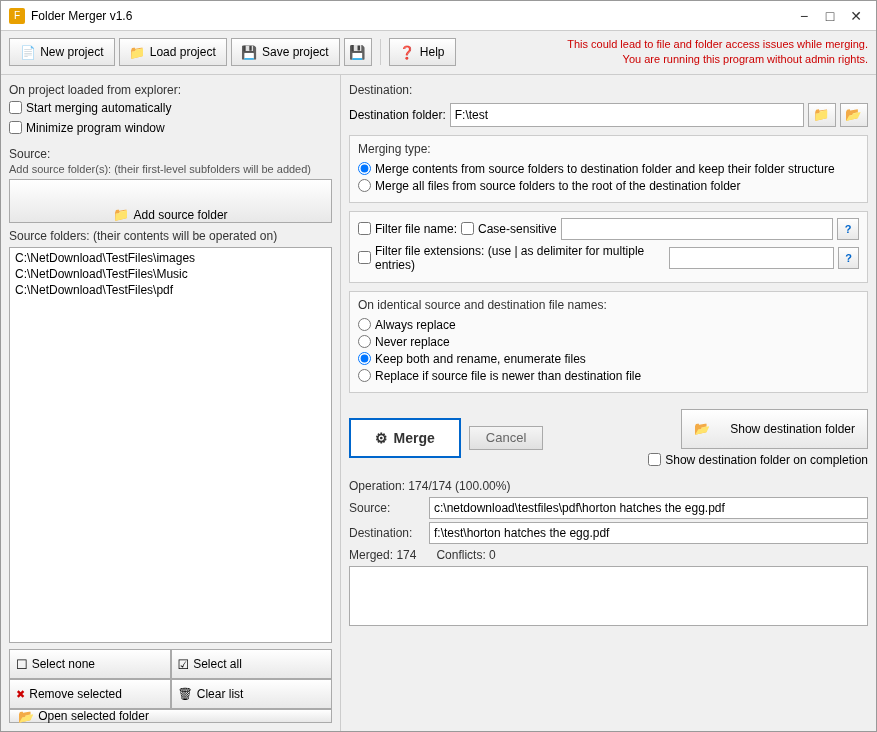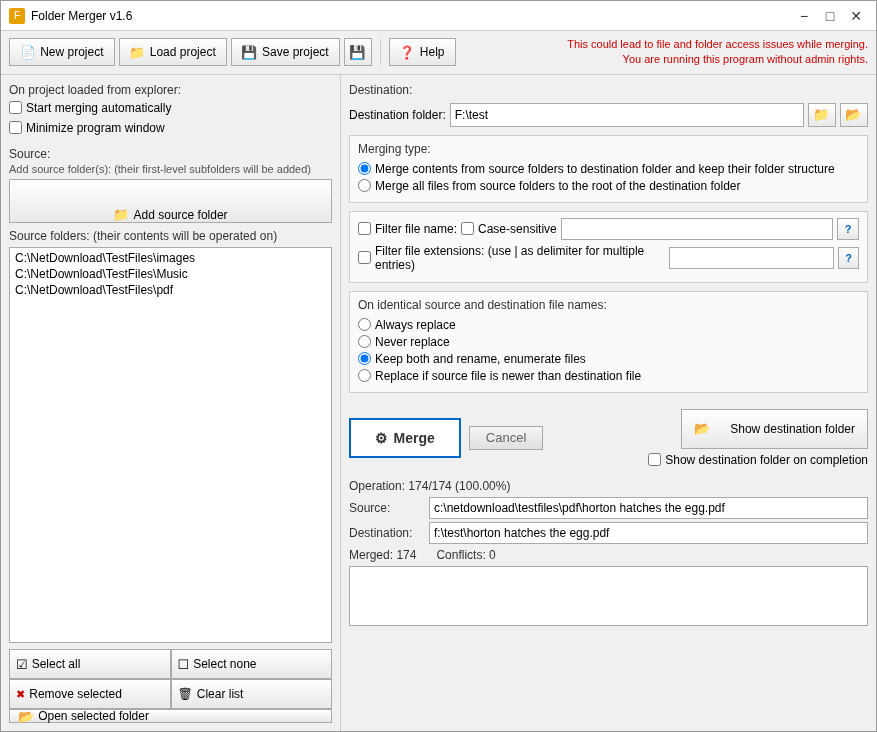--- a/index.html
+++ b/index.html
@@ -457,26 +457,26 @@
       <div class="folders-list">
         <div class="folders-list-inner">
           <div class="folder-item">C:\NetDownload\TestFiles\images</div>
           <div class="folder-item">C:\NetDownload\TestFiles\Music</div>
           <div class="folder-item">C:\NetDownload\TestFiles\pdf</div>
         </div>
       </div>
 
       <div class="bottom-buttons">
         <button class="bottom-btn">
+          <span class="ico-none"></span>
+          <span>Select none</span>
+        </button>
+        <button class="bottom-btn">
           <span class="ico-select-all"></span>
           <span>Select all</span>
-        </button>
-        <button class="bottom-btn">
-          <span class="ico-none"></span>
-          <span>Select none</span>
         </button>
         <button class="bottom-btn">
           <span class="ico-remove"></span>
           <span>Remove selected</span>
         </button>
         <button class="bottom-btn">
           <span class="ico-clear"></span>
           <span>Clear list</span>
         </button>
         <button class="open-folder-btn">

